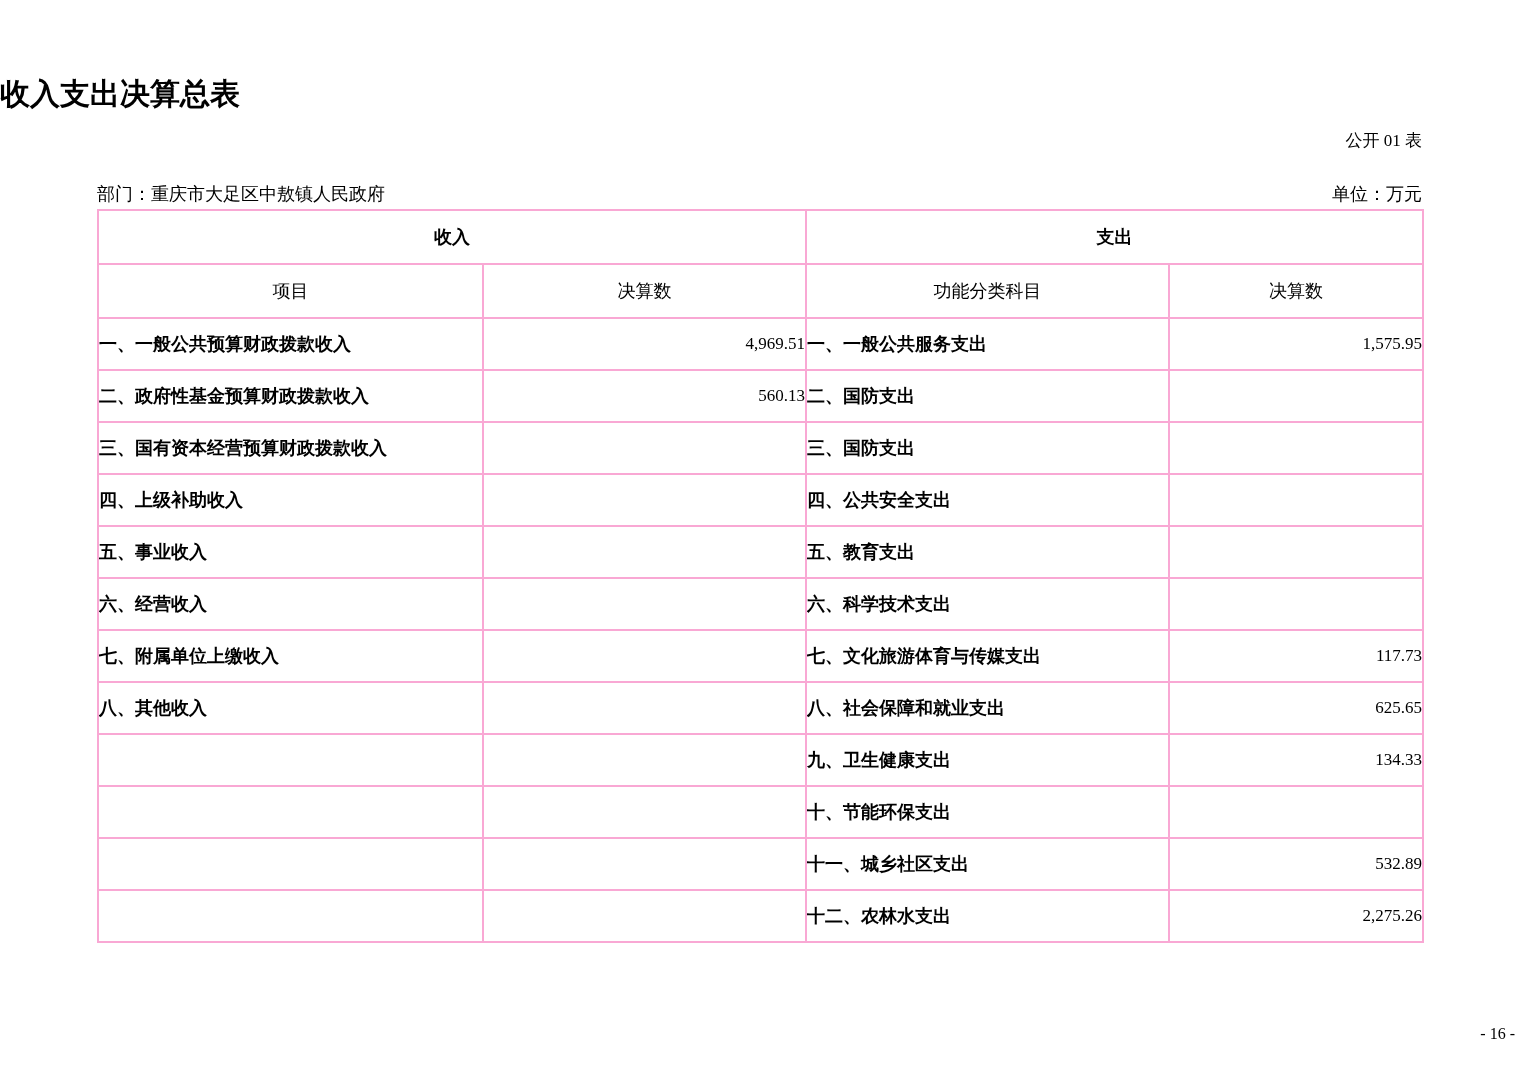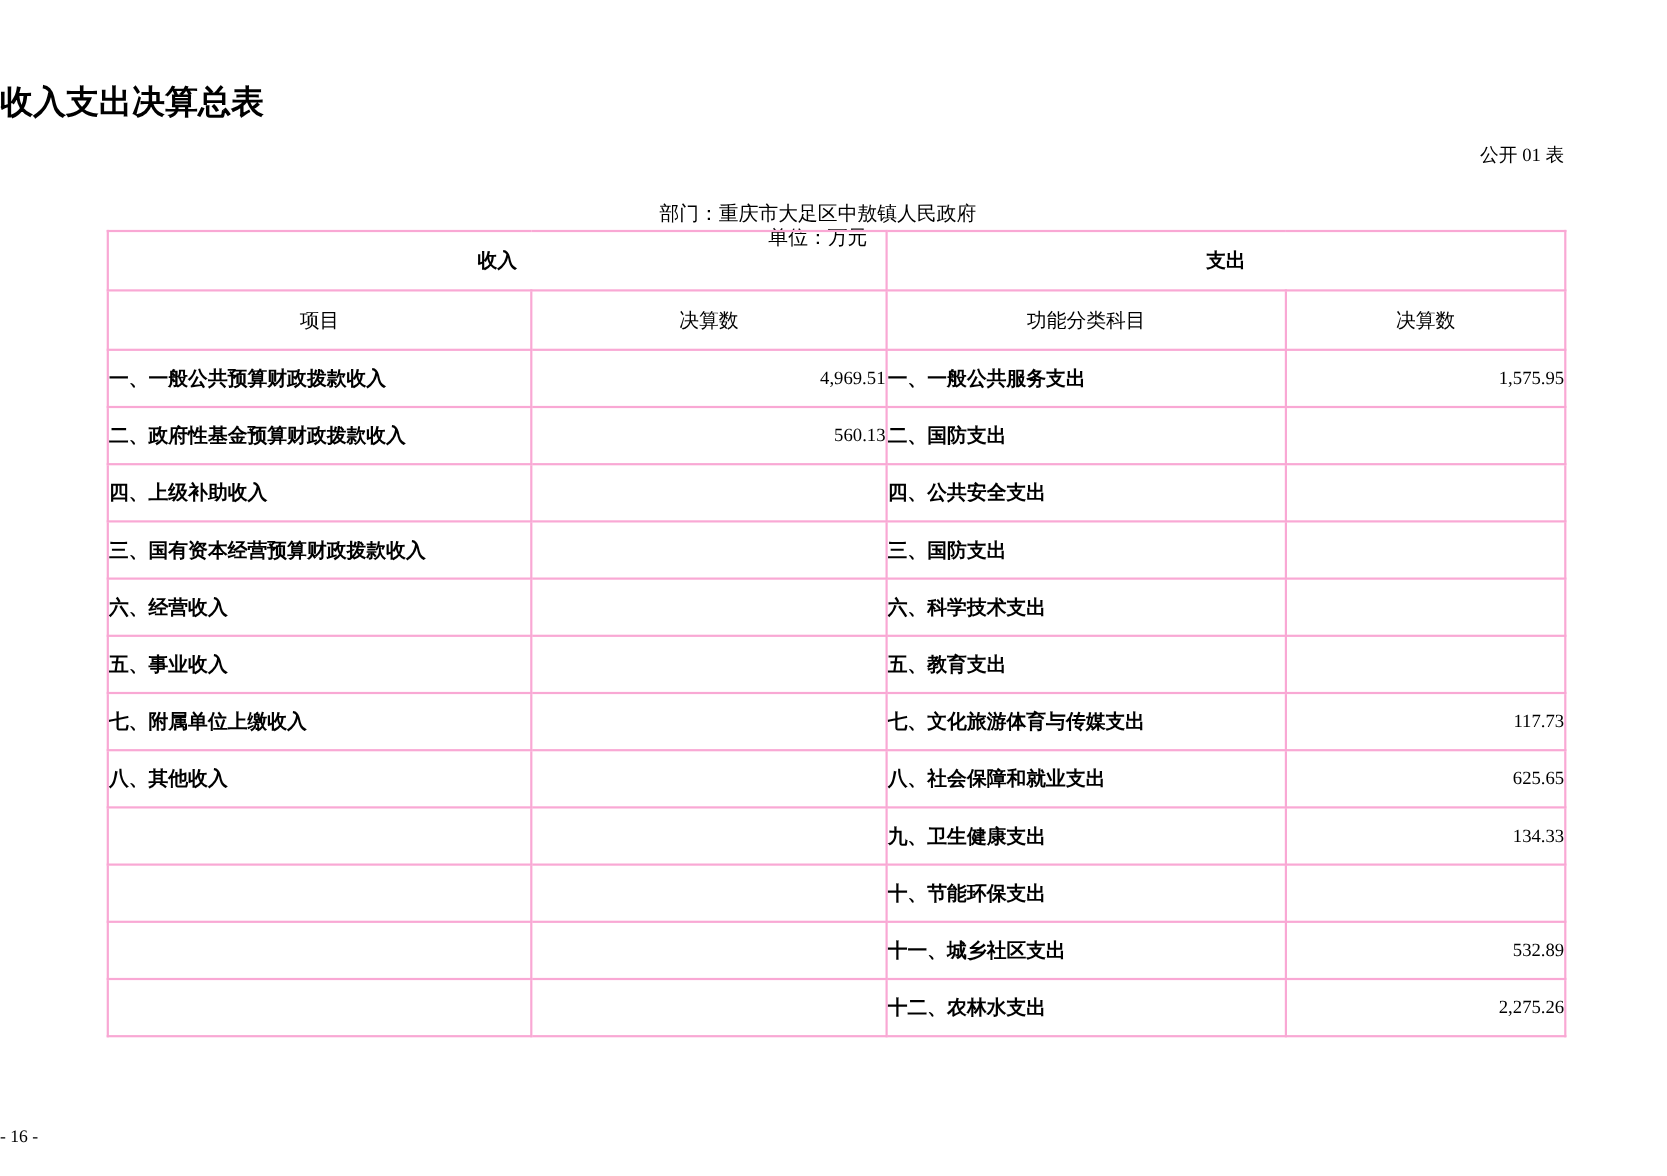--- a/index.html
+++ b/index.html
@@ -28,28 +28,27 @@
   }
   .table-code {
     position: absolute;
     top: 129px;
     right: 93px;
     font-size: 17px;
   }
   .meta-row {
     position: absolute;
     top: 183px;
-    left: 81px;
+    left: 97px;
     width: 1325px;
     display: flex;
     justify-content: space-between;
     align-items: center;
     font-size: 18px;
     line-height: 22px;
-    flex-direction: column;
   }
   table.budget-table {
     position: absolute;
     top: 209px;
     left: 97px;
     width: 1325px;
     border-collapse: collapse;
     table-layout: fixed;
   }
   table.budget-table th,
@@ -85,21 +84,21 @@
     font-size: 17px;
     font-weight: normal;
     text-align: right;
     padding-right: 12px;
   }
   .page-footer {
     position: absolute;
     top: 1025px;
     left: 0;
     width: 100%;
-    text-align: left;
+    text-align: right;
     font-size: 16px;
   }
 </style>
 </head>
 <body>
 
 <div class="page">
 
   <div class="doc-title">收入支出决算总表</div>
 
@@ -135,41 +134,41 @@
         <td class="item-cell">一、一般公共服务支出</td>
         <td class="value-cell">1,575.95</td>
       </tr>
       <tr class="data-row">
         <td class="item-cell">二、政府性基金预算财政拨款收入</td>
         <td class="value-cell">560.13</td>
         <td class="item-cell">二、国防支出</td>
         <td class="value-cell"></td>
       </tr>
       <tr class="data-row">
+        <td class="item-cell">三、国有资本经营预算财政拨款收入</td>
+        <td class="value-cell"></td>
+        <td class="item-cell">三、国防支出</td>
+        <td class="value-cell"></td>
+      </tr>
+      <tr class="data-row">
         <td class="item-cell">四、上级补助收入</td>
         <td class="value-cell"></td>
         <td class="item-cell">四、公共安全支出</td>
         <td class="value-cell"></td>
       </tr>
       <tr class="data-row">
-        <td class="item-cell">三、国有资本经营预算财政拨款收入</td>
-        <td class="value-cell"></td>
-        <td class="item-cell">三、国防支出</td>
+        <td class="item-cell">五、事业收入</td>
+        <td class="value-cell"></td>
+        <td class="item-cell">五、教育支出</td>
         <td class="value-cell"></td>
       </tr>
       <tr class="data-row">
         <td class="item-cell">六、经营收入</td>
         <td class="value-cell"></td>
         <td class="item-cell">六、科学技术支出</td>
-        <td class="value-cell"></td>
-      </tr>
-      <tr class="data-row">
-        <td class="item-cell">五、事业收入</td>
-        <td class="value-cell"></td>
-        <td class="item-cell">五、教育支出</td>
         <td class="value-cell"></td>
       </tr>
       <tr class="data-row">
         <td class="item-cell">七、附属单位上缴收入</td>
         <td class="value-cell"></td>
         <td class="item-cell">七、文化旅游体育与传媒支出</td>
         <td class="value-cell">117.73</td>
       </tr>
       <tr class="data-row">
         <td class="item-cell">八、其他收入</td>

